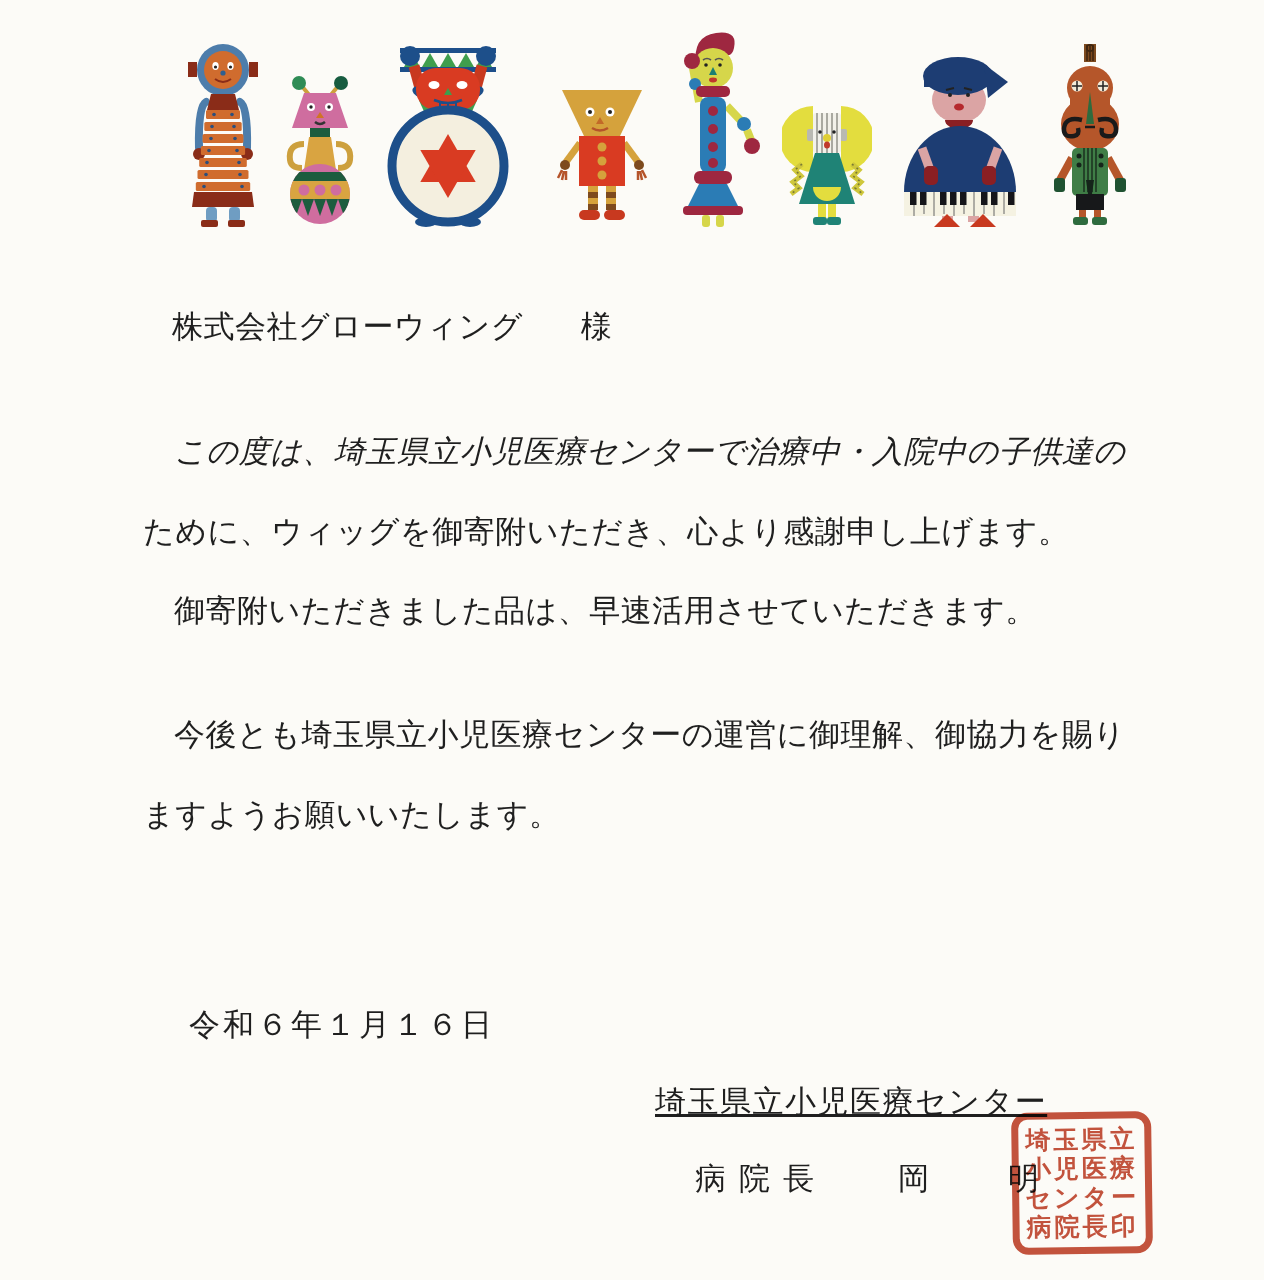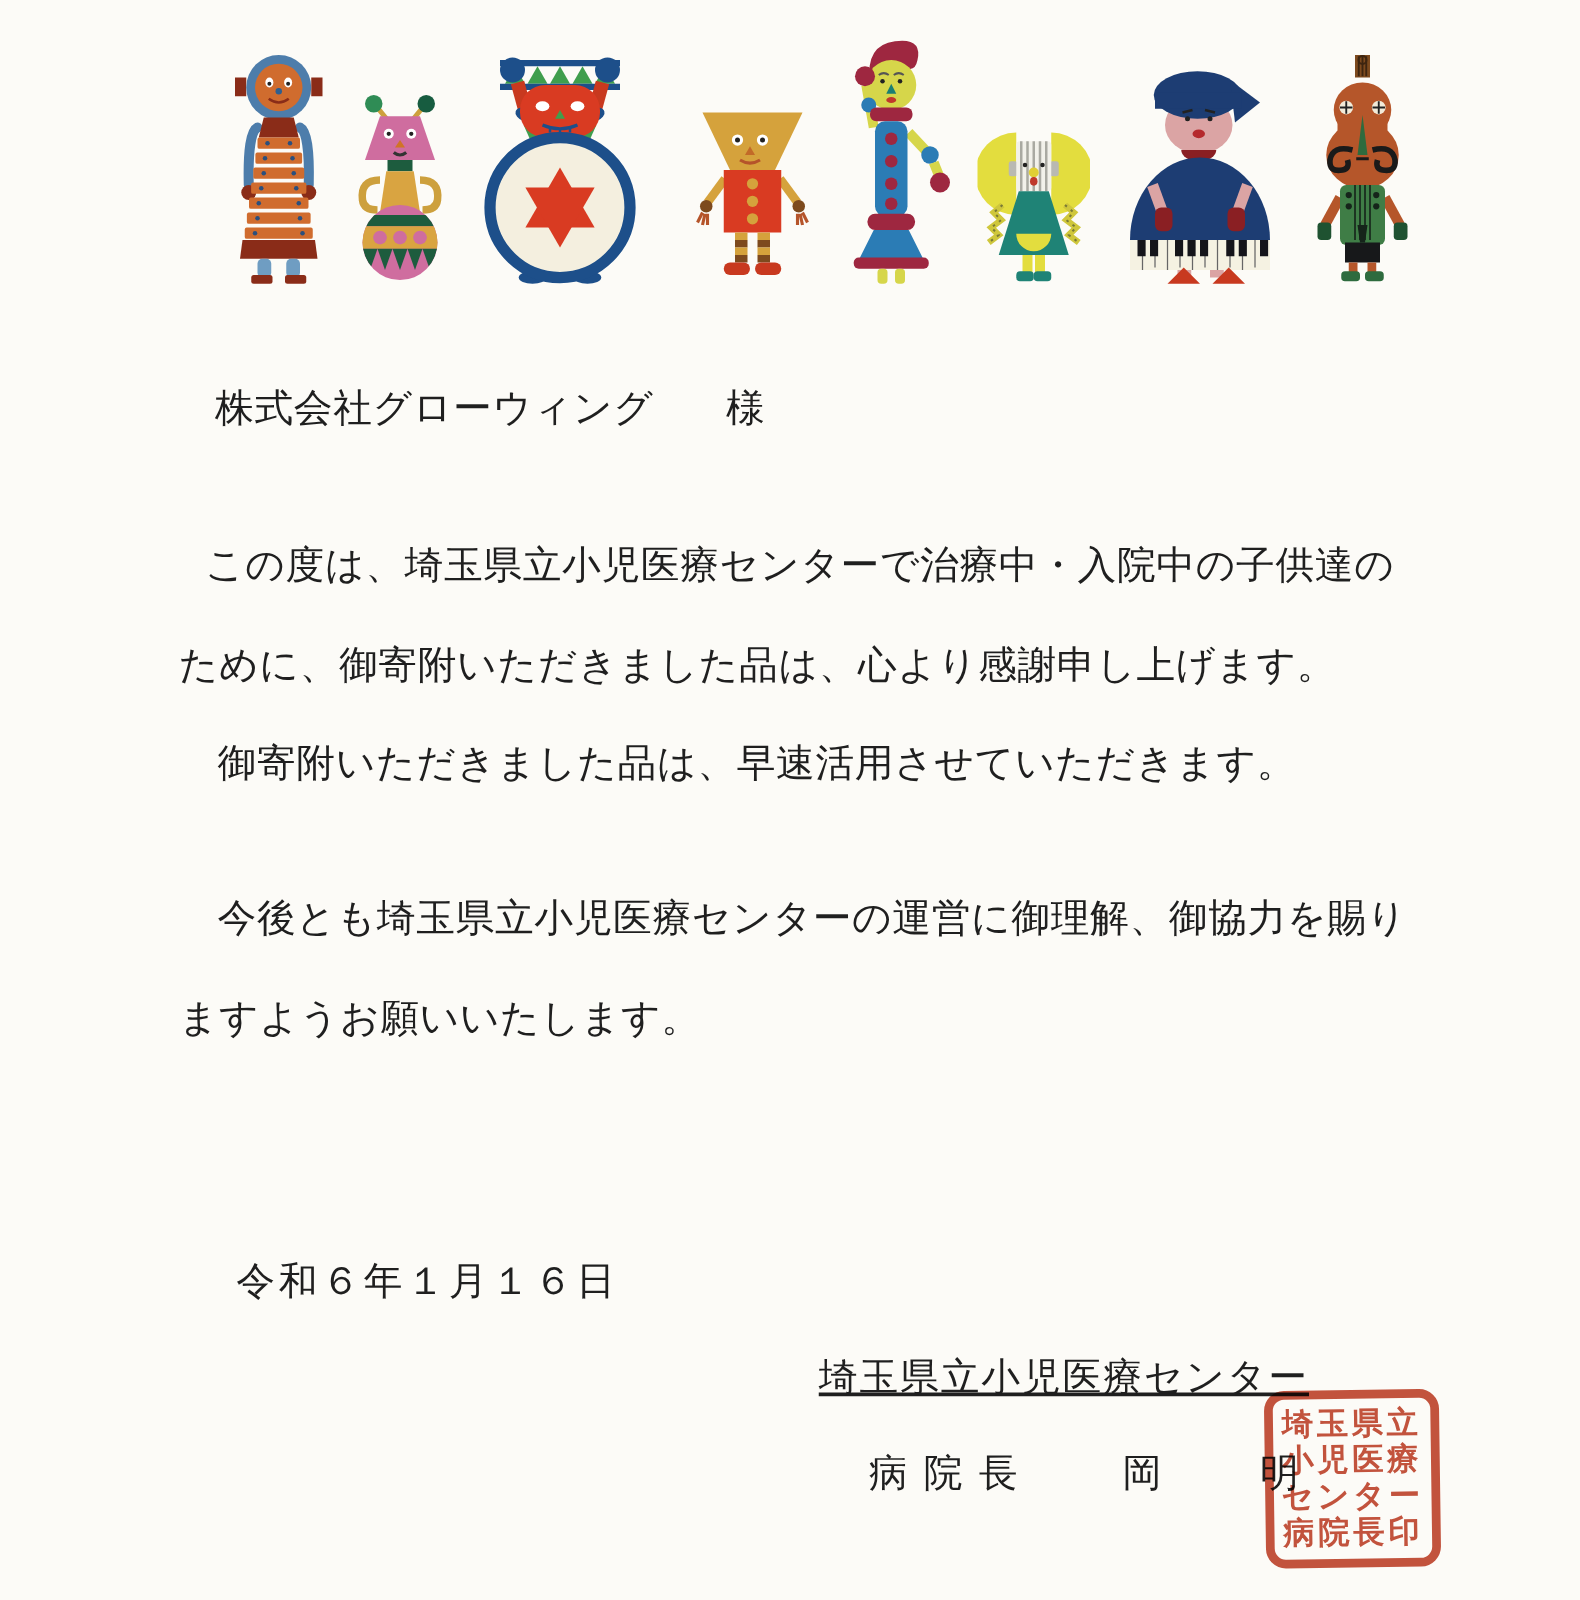--- a/index.html
+++ b/index.html
@@ -349,22 +349,22 @@
           <rect x="46" y="175" width="15" height="8" rx="3" fill="#2e6b3e"></rect>
       </svg>
     </div>
   </div>
 
   <div class="txt recipient" style="left:172px;top:306px;">
     <span>株式会社グローウィング</span>
     <span>様</span>
   </div>
 
-  <div class="txt" style="left:164px;top:431px;">この度は、埼玉県立小児医療センターで治療中・入院中の子供達の</div>
-  <div class="txt" style="left:143px;top:511px;">ために、御寄附いただきました品は、心より感謝申し上げます。</div>
+  <div class="txt" style="left:174px;top:431px;font-style:italic;">この度は、埼玉県立小児医療センターで治療中・入院中の子供達の</div>
+  <div class="txt" style="left:143px;top:511px;">ために、ウィッグを御寄附いただき、心より感謝申し上げます。</div>
   <div class="txt" style="left:174px;top:590px;">御寄附いただきました品は、早速活用させていただきます。</div>
   <div class="txt" style="left:174px;top:714px;">今後とも埼玉県立小児医療センターの運営に御理解、御協力を賜り</div>
   <div class="txt" style="left:143px;top:794px;">ますようお願いいたします。</div>
 
   <div class="txt date-line" style="left:145px;top:1004px;">令和６年１月１６日</div>
 
   <div class="txt org-line" style="left:655px;top:1081px;">埼玉県立小児医療センター</div>
 
   <div class="txt title-line" style="left:695px;top:1158px;">病院長</div>
   <div class="txt" style="left:898px;top:1158px;">岡</div>

